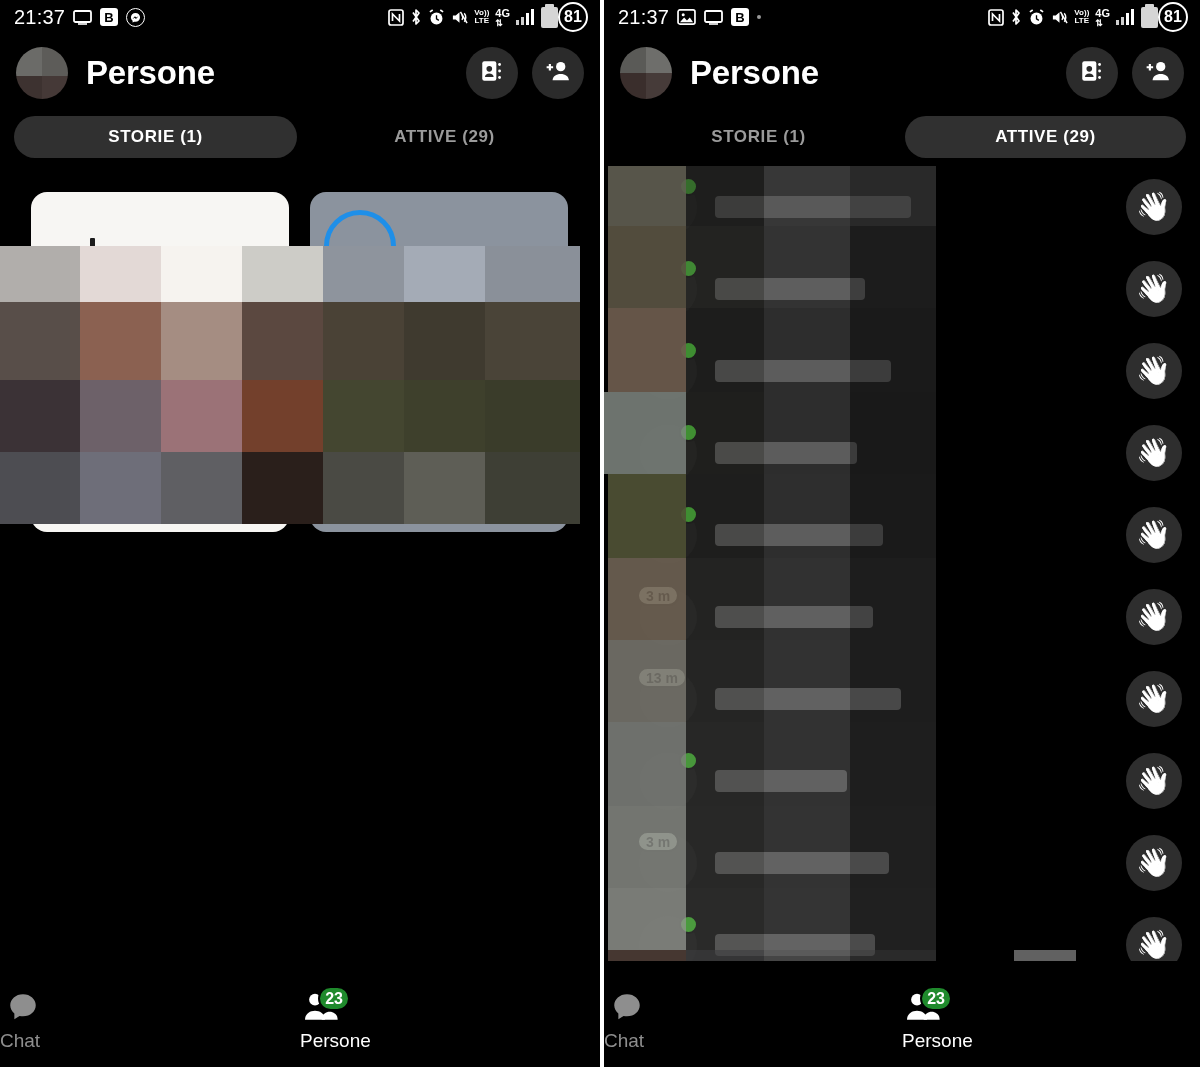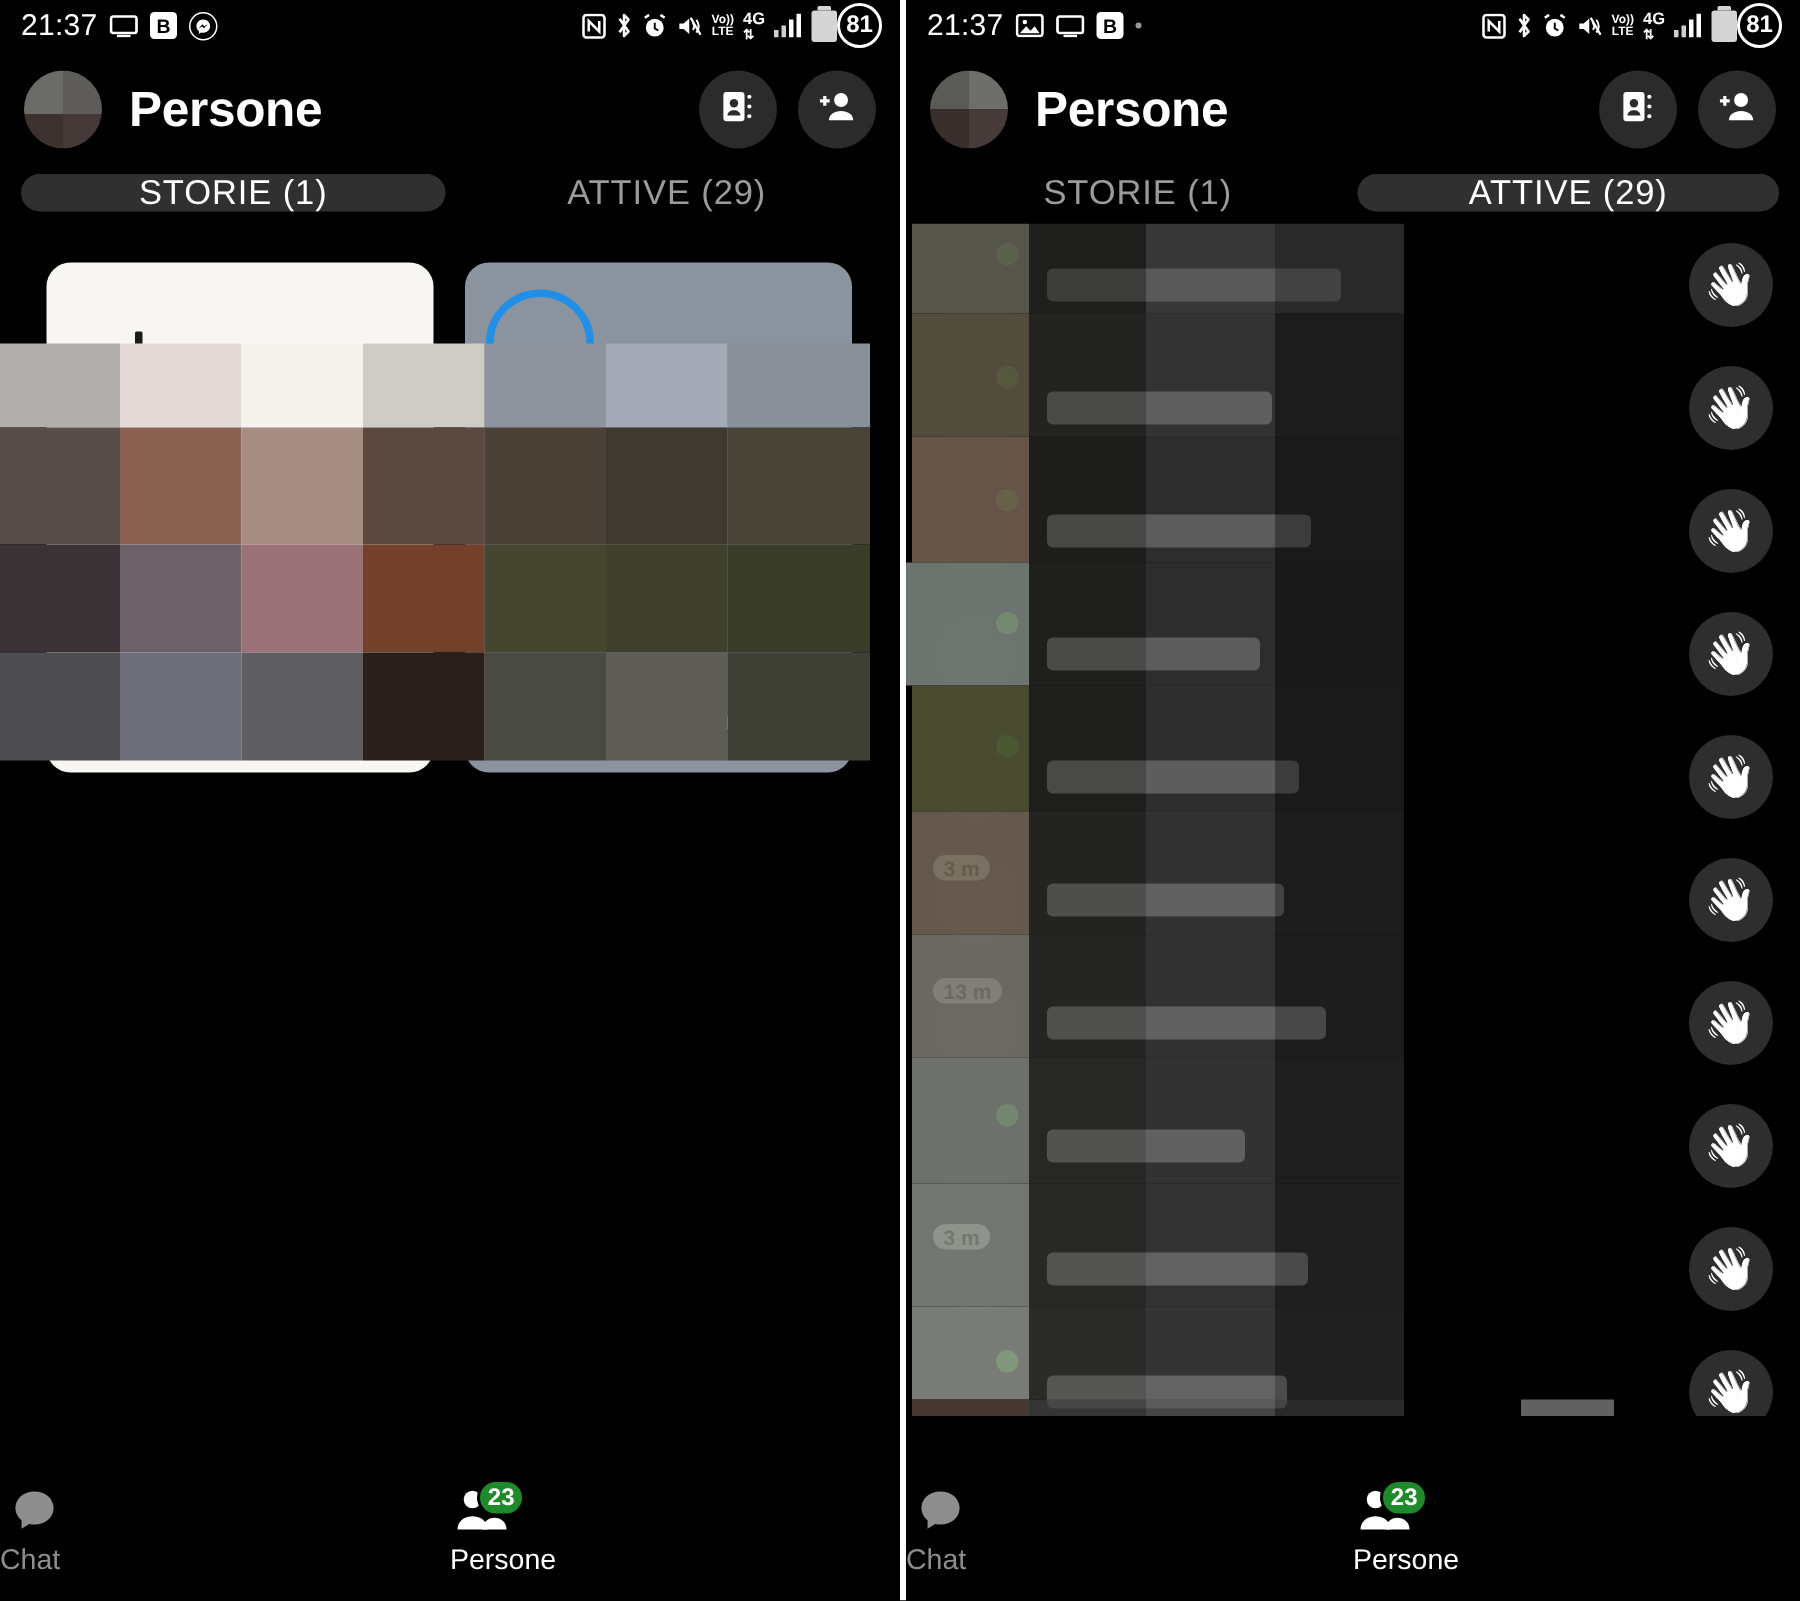--- a/index.html
+++ b/index.html
@@ -63,22 +63,22 @@
   .hdr-actions { margin-left:auto; display:flex; gap:14px; }
   .circle-btn {
     width:52px; height:52px; border-radius:50%; background:#2b2b2b;
     display:flex; align-items:center; justify-content:center;
   }
   .circle-btn svg { width:26px; height:26px; fill:#fff; }
 
   
   .tabs { display:flex; padding:4px 14px 0; gap:6px; position:relative; z-index:5;}
   .tab {
-    flex:1; height:25px; border-radius:21px; display:flex; align-items:center; justify-content:center;
-    font-size:23px; font-weight:normal; letter-spacing:.6px; color:#9b9b9b; background:transparent;
+    flex:1; height:42px; border-radius:21px; display:flex; align-items:center; justify-content:center;
+    font-size:17px; font-weight:bold; letter-spacing:.6px; color:#9b9b9b; background:transparent;
   }
   .tab.active { background:#303030; color:#fff; }
 
   
   .stories { position:relative; height:350px; margin-top:16px; }
   .story-card {
     position:absolute; top:18px; width:258px; height:340px; border-radius:16px;
     overflow:hidden; background:#121212;
   }
   .story-card.c1 { left:31px; background:#f7f6f3; }
@@ -104,21 +104,21 @@
   
   .blocks { position:absolute; inset:0; pointer-events:none; }
   .blocks b { position:absolute; display:block; }
 
   
   .active-list { position:relative; height:795px; margin-top:8px; overflow:hidden; }
   .row {
     position:absolute; left:0; right:0; height:82px; display:flex; align-items:center;
   }
   .row-avatar {
-    position:relative; width:58px; height:58px; border-radius:50%; margin-left:18px;
+    position:relative; width:58px; height:58px; border-radius:50%; margin-left:35px;
     background:#0a0a0a; overflow:visible; flex:0 0 58px;
   }
   .row-avatar .pixblk { position:absolute; inset:0; border-radius:50%; overflow:hidden; }
   .status-dot {
     position:absolute; right:-1px; top:-1px; width:19px; height:19px; border-radius:50%;
     background:#42e02a; border:2px solid #000;
   }
   .time-badge {
     position:absolute; left:-2px; top:-3px; height:21px; padding:0 7px;
     background:#e7f5dc; color:#0c0c0c; border-radius:11px;

